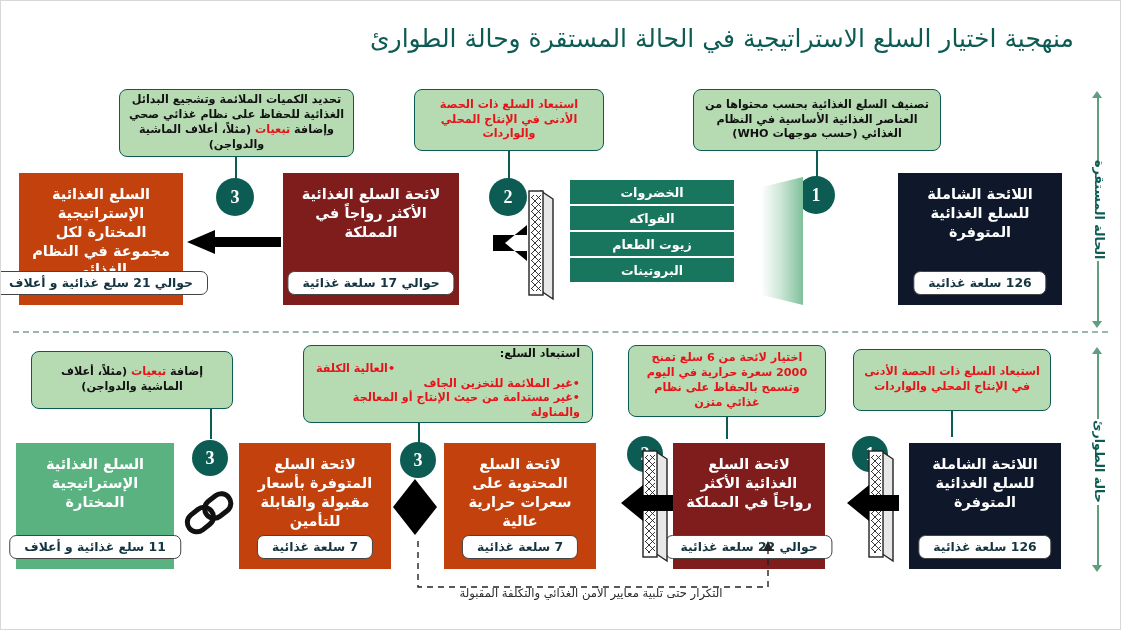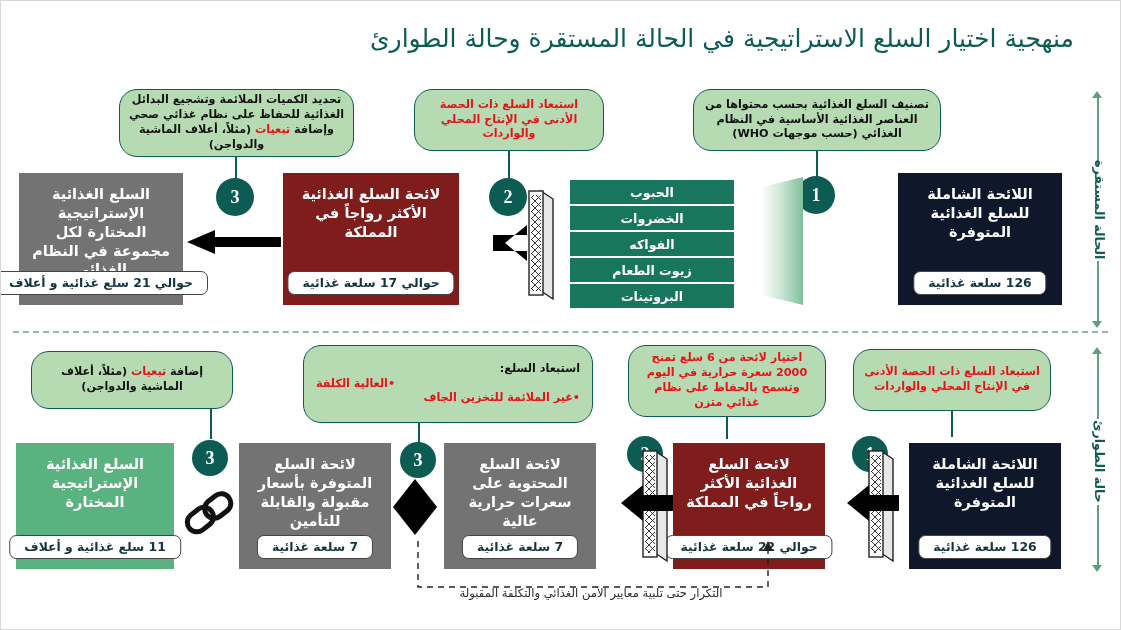--- a/index.html
+++ b/index.html
@@ -13,41 +13,41 @@
 
   
   #title{
     top:22px;right:18px;width:760px;text-align:center;
     font-size:25px;font-weight:normal;color:#0d5c54;
     direction:rtl;line-height:1.25;
   }
 
   
   .callout{
-    background:#b6dbb2;border:1.6px solid #0d5c54;border-radius:18px;
+    background:#b6dbb2;border:1.6px solid #0d5c54;border-radius:8px;
     direction:rtl;text-align:center;color:#111;
     font-size:11.2px;line-height:1.32;font-weight:bold;
     display:flex;align-items:center;justify-content:center;
     padding:4px 7px;
   }
   .callout .rd{color:#e8121a;}
   .callout .bk{color:#111;}
   .callout.left-al{text-align:right;justify-content:flex-start;}
 
   
   .stem{background:#0d5c54;width:2.4px;}
 
   
   .pbox{
     background:#7f1d1d;color:#ffffff;direction:rtl;text-align:center;
     font-size:14.5px;font-weight:bold;line-height:1.3;
     padding:12px 9px 0 9px;
   }
   .pbox.dark{background:#0f172a;margin-left:10px;}
-  .pbox.mid{background:#737373;}
+  .pbox.mid{background:#c2410c;}
   .pbox.light{background:#59b27f;}
   .chip{
     position:absolute;left:50%;transform:translateX(-50%);
     bottom:10px;background:#ffffff;border:1.1px solid #444;border-radius:7px;
     color:#14343f;font-size:12.4px;font-weight:bold;
     direction:rtl;padding:3px 14px;white-space:nowrap;
   }
 
   
   .catbox{
@@ -119,21 +119,20 @@
 <div class="abs circle" style="top:176px;left:797px;width:36px;height:36px;">1</div>
 <div class="abs circle" style="top:178px;left:489px;width:36px;height:36px;">2</div>
 <div class="abs circle" style="top:178px;left:216px;width:36px;height:36px;">3</div>
 
 <div class="abs pbox dark" style="top:172px;left:887px;width:164px;height:132px;">
   <span>اللائحة الشاملة للسلع الغذائية المتوفرة</span>
   <span class="chip">126 سلعة غذائية</span>
 </div>
 
 <div class="abs" style="top:178px;left:568px;width:166px;height:126px;">
-  <div class="catbox" style="height:24px;">الحبوب</div>
   <div class="catbox" style="height:24px;">الخضروات</div>
   <div class="catbox" style="height:24px;">الفواكه</div>
   <div class="catbox" style="height:24px;">زيوت الطعام</div>
   <div class="catbox" style="height:24px;">البروتينات</div>
 </div>
 
 <div class="abs" style="top:176px;left:760px;width:42px;height:128px;background:linear-gradient(90deg,#ffffff 0%,#cfe8d8 45%,#7fc09b 100%);
             clip-path:polygon(0 8%,100% 0,100% 100%,0 92%);"></div>
 
 <div class="abs pbox" style="top:172px;left:282px;width:176px;height:132px;">
@@ -172,20 +171,21 @@
 <div class="abs callout" style="top:344px;left:627px;width:198px;height:72px;">
   <span class="rd">اختيار لائحة من 6 سلع تمنح 2000 سعرة حرارية في اليوم وتسمح بالحفاظ على نظام غذائي متزن</span>
 </div>
 <div class="abs stem" style="top:416px;left:725px;height:22px;"></div>
 
 <div class="abs callout left-al" style="top:344px;left:302px;width:290px;height:78px;padding:6px 12px;">
   <div style="width:100%;">
     <div class="bk" style="text-align:right;">استبعاد السلع:</div>
     <div class="rd" style="text-align:left;">•<span>العالية الكلفة</span></div>
     <div class="rd" style="text-align:right;">•<span>غير الملائمة للتخزين الجاف</span></div>
+    <div class="rd" style="text-align:right;">•<span>غير مستدامة من حيث الإنتاج أو المعالجة والمناولة</span></div>
   </div>
 </div>
 <div class="abs stem" style="top:422px;left:417px;height:20px;"></div>
 
 <div class="abs callout" style="top:350px;left:30px;width:202px;height:58px;">
   <span>
     <span class="bk">إضافة </span><span class="rd">تبعيات</span><span class="bk"> (مثلاً، أعلاف الماشية والدواجن)</span>
   </span>
 </div>
 <div class="abs stem" style="top:408px;left:209px;height:30px;"></div>

